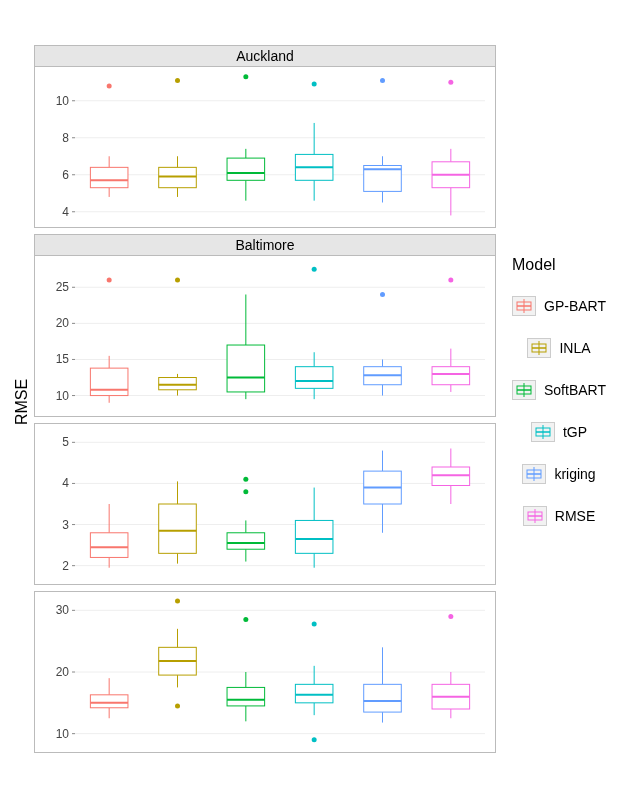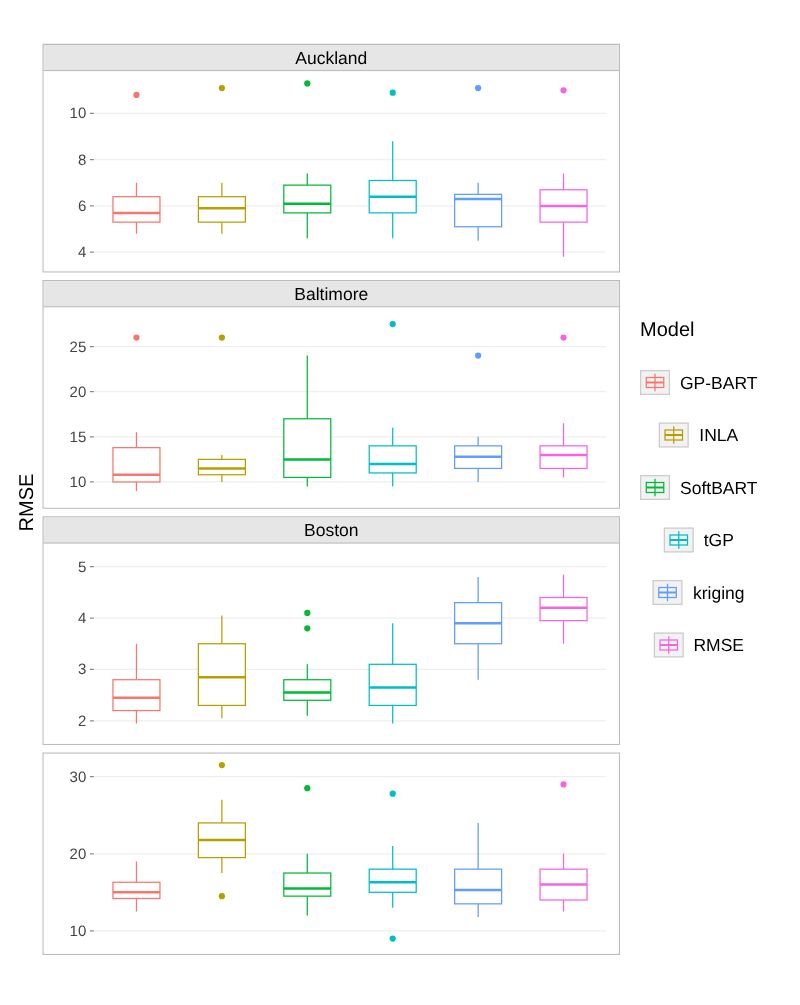--- a/index.html
+++ b/index.html
@@ -206,21 +206,20 @@
               <line x1="415.8333333333333" y1="135.9512195121951" x2="415.8333333333333" y2="128.73170731707316" stroke="#F564E3" stroke-width="1"></line>
               <line x1="415.8333333333333" y1="110.68292682926828" x2="415.8333333333333" y2="92.6341463414634" stroke="#F564E3" stroke-width="1"></line>
               <rect x="397.04166666666663" y="110.68292682926828" width="37.583333333333336" height="18.048780487804876" fill="#fff" stroke="#F564E3" stroke-width="1"></rect>
               <line x1="397.04166666666663" y1="117.90243902439025" x2="434.625" y2="117.90243902439025" stroke="#F564E3" stroke-width="2"></line>
               <circle cx="415.8333333333333" cy="24.048780487804876" r="2.5" fill="#F564E3"></circle>
             </g>
           </svg>
         </div>
       </div>
       <div class="panel">
-        <div class="strip">Boston</div>
         <div class="plot">
           <svg width="460" height="160">
             <line x1="40" y1="141.66666666666669" x2="450" y2="141.66666666666669" stroke="#eee" stroke-width="1"></line>
             <text class="ytick" x="34" y="145.66666666666669">2</text>
             <line x1="37" y1="141.66666666666669" x2="40" y2="141.66666666666669" stroke="#888"></line>
             <line x1="40" y1="100.55555555555557" x2="450" y2="100.55555555555557" stroke="#eee" stroke-width="1"></line>
             <text class="ytick" x="34" y="104.55555555555557">3</text>
             <line x1="37" y1="100.55555555555557" x2="40" y2="100.55555555555557" stroke="#888"></line>
             <line x1="40" y1="59.44444444444444" x2="450" y2="59.44444444444444" stroke="#eee" stroke-width="1"></line>
             <text class="ytick" x="34" y="63.44444444444444">4</text>

